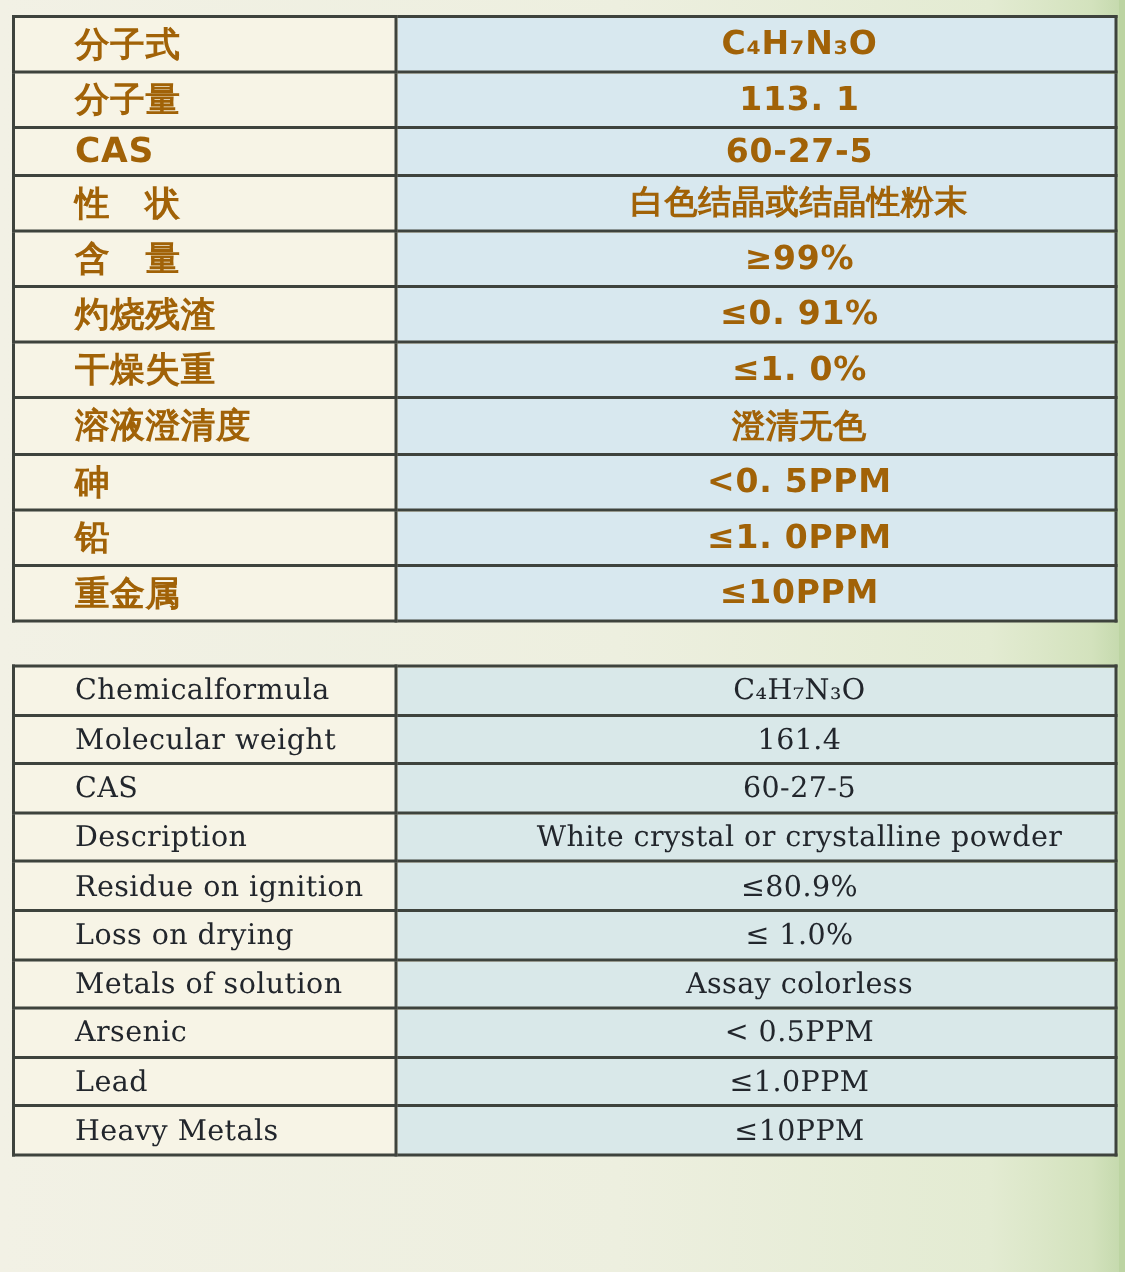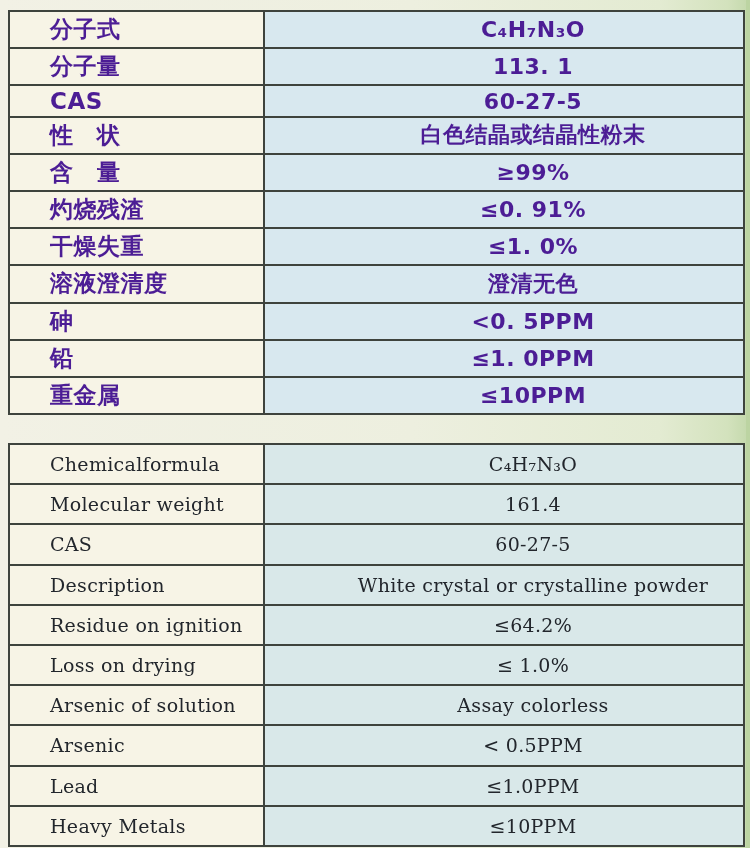--- a/index.html
+++ b/index.html
@@ -25,21 +25,21 @@
     border-collapse: collapse;
     table-layout: fixed;
     box-sizing: border-box;
   }
   #table-cn {
     left: 8px; top: 10px;
     width: 737px; height: 405px;
   }
   #table-en {
     left: 8px; top: 443px;
-    width: 737px; height: 404px;
+    width: 737px; height: 328px;
   }
   table.spec td {
     border: 2px solid #3e433d;
     vertical-align: middle;
     box-sizing: border-box;
     overflow: hidden;
     white-space: nowrap;
   }
   td.lbl {
     width: 255px;
@@ -47,21 +47,21 @@
     background: #f7f4e6;
   }
   td.val {
     padding: 0 0 0 58px;
     background: #d8e8ef;
     text-align: center;
   }
   #table-cn td {
     font-weight: bold;
     font-size: 22px;
-    color: #4c1d95;
+    color: #a16207;
     letter-spacing: 0.5px;
   }
   #table-cn td.lbl { font-size: 23px; }
   #table-en td {
     font-family: "DejaVu Serif", "Liberation Serif", serif;
     font-weight: normal;
     font-size: 19px;
     color: #22262c;
     letter-spacing: 0.3px;
   }
@@ -132,28 +132,28 @@
       <tr>
         <td class="lbl">CAS</td>
         <td class="val">60-27-5</td>
       </tr>
       <tr>
         <td class="lbl">Description</td>
         <td class="val">White crystal or crystalline powder</td>
       </tr>
       <tr>
         <td class="lbl">Residue on ignition</td>
-        <td class="val">≤64.2%</td>
+        <td class="val">≤80.9%</td>
       </tr>
       <tr>
         <td class="lbl">Loss on drying</td>
         <td class="val">≤ 1.0%</td>
       </tr>
       <tr>
-        <td class="lbl">Arsenic of solution</td>
+        <td class="lbl">Metals of solution</td>
         <td class="val">Assay colorless</td>
       </tr>
       <tr>
         <td class="lbl">Arsenic</td>
         <td class="val">&lt; 0.5PPM</td>
       </tr>
       <tr>
         <td class="lbl">Lead</td>
         <td class="val">≤1.0PPM</td>
       </tr>

